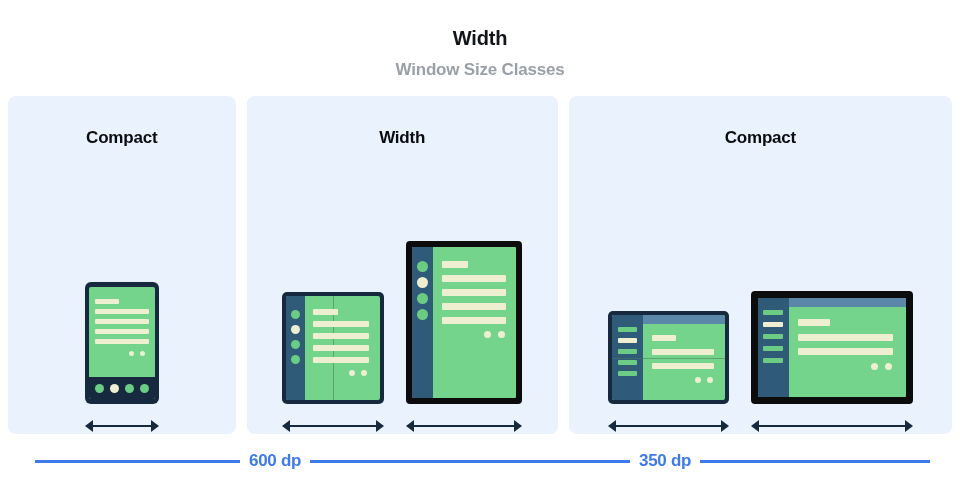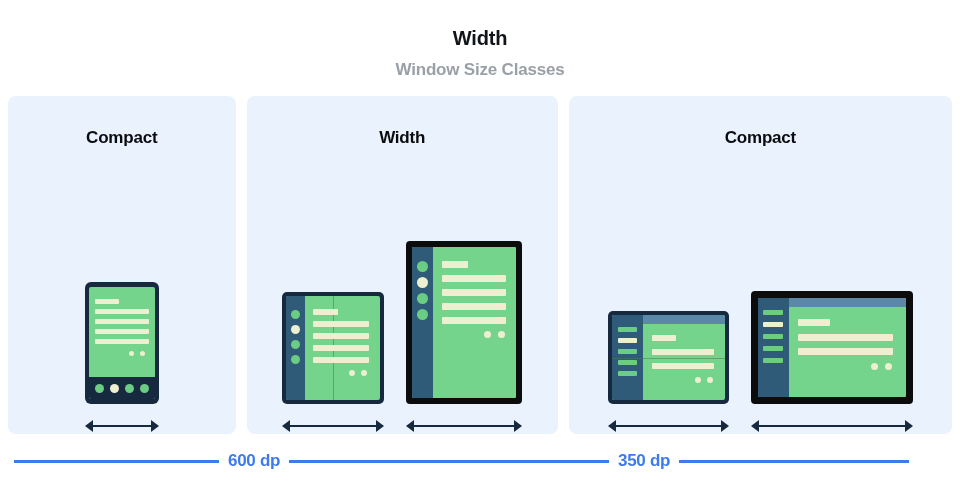--- a/index.html
+++ b/index.html
@@ -65,21 +65,21 @@
   .arrow .shaft {
     position:absolute; top:7px; left:7px; right:7px; height:2px; background:#17293f;
   }
   .arrow .head { position:absolute; top:2px; width:0; height:0; }
   .arrow .head.l { left:0;  border-top:6px solid transparent; border-bottom:6px solid transparent; border-right:8px solid #17293f; }
   .arrow .head.r { right:0; border-top:6px solid transparent; border-bottom:6px solid transparent; border-left:8px solid #17293f; }
 
   
   .measure {
     position:absolute; left:0; bottom:22px; width:960px; height:22px;
-    display:flex; align-items:center;
+    display:flex; align-items:center;padding-left:21px;
   }
   .mline { height:3px; background:#3e7bea; flex:0 0 auto; }
   .mlabel {
     color:#3e7bea; font-size:17px; font-weight:700; letter-spacing:-0.3px;
     padding:0 9px; white-space:nowrap;
   }
 </style>
 </head>
 <body>
 

